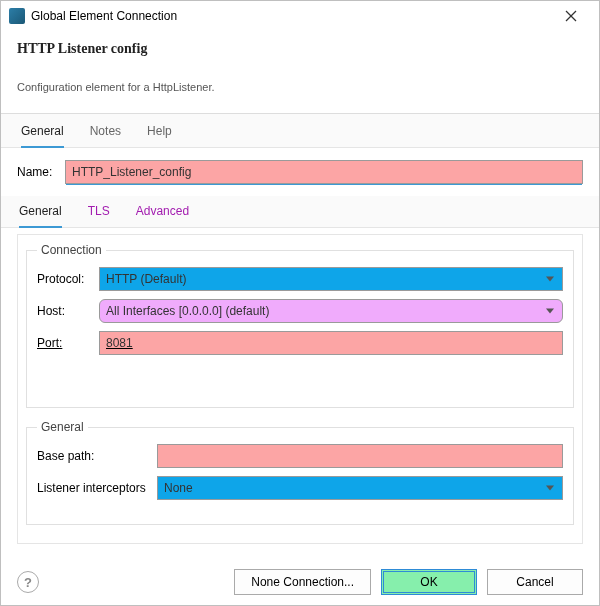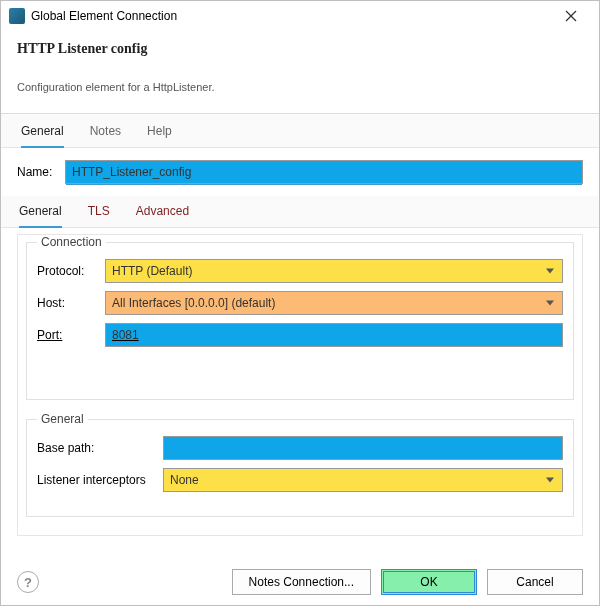--- a/index.html
+++ b/index.html
@@ -11,31 +11,31 @@
     .close-btn svg { stroke: #333; stroke-width: 1.2; }
     .dlg-body { padding: 10px 16px 0 16px; }
     .hdr-title { font-size: 14px; font-weight: bold; color: #222; font-family: Liberation Serif, serif; }
     .hdr-sub { font-size: 11px; color: #555; margin-top: 24px; }
     hr.sep { border: none; border-top: 1px solid #ddd; margin: 20px -16px 0 -16px; }
     .tabs { display: flex; gap: 26px; padding: 0 0 0 2px; border-bottom: 1px solid #e5e5e5; background: #fafafa; margin: 0 -16px; padding-left: 20px; }
     .tab { padding: 10px 0 8px 0; cursor: pointer; color: #666; font-size: 12px; }
     .tab.active { color: #222; border-bottom: 2px solid #3c99d4; margin-bottom: -1px; }
     .row { display: flex; align-items: center; margin-top: 12px; gap: 8px; }
     .row label { width: 40px; }
-    .txt-input { flex:1; height: 24px; border: 1px solid #9a9a9a; padding: 0 6px; font-size: 12px; background:#0ea5e9; color:#333; }
+    .txt-input { flex:1; height: 24px; border: 1px solid #9a9a9a; padding: 0 6px; font-size: 12px; background:#fca5a5; color:#333; }
     .txt-input.under-active { box-shadow: 0 2px 0 -1px #3c99d4; }
     .sub-tabs { display: flex; gap: 26px; margin: 12px -16px 0 -16px; padding: 0 18px 0 18px; border-bottom: 1px solid #e5e5e5; background: #fafafa; }
-    .sub-tab { padding: 8px 0; cursor: pointer; color:#7f1d1d; }
+    .sub-tab { padding: 8px 0; cursor: pointer; color:#a21caf; }
     .sub-tab.active { color:#222; border-bottom: 2px solid #3c99d4; margin-bottom:-1px; }
-    .panel-wrap { border:1px solid #e5e5e5; margin-top:6px; padding: 0 8px 6px 8px; }
+    .panel-wrap { border:1px solid #e5e5e5; margin-top:6px; padding: 8px 8px 6px 8px; }
     fieldset.grp { border: 1px solid #e0e0e0; padding: 10px 10px 12px 10px; margin-bottom: 12px; }
     fieldset.grp legend { padding: 0 4px; color:#444; font-size:12px; }
-    .frow { display:flex; align-items:center; margin-bottom:8px; gap:6px; }
+    .frow { display:flex; align-items:center; margin-bottom:8px; }
     .frow .flabel { width: 62px; }
-    .select { flex:1; height:24px; border:1px solid #9a9a9a; padding:0 22px 0 6px; background:#fde047; color:#333; position:relative; display:flex; align-items:center; }
+    .select { flex:1; height:24px; border:1px solid #9a9a9a; padding:0 22px 0 6px; background:#0ea5e9; color:#333; position:relative; display:flex; align-items:center; }
     .select::after { content:""; position:absolute; right:8px; top:50%; width:0; height:0; border-left:4px solid transparent; border-right:4px solid transparent; border-top:5px solid #555; transform: translateY(-50%); }
     .input-flex { flex:1; }
     .gen2 .frow .flabel { width: 120px; }
     .footer { position:absolute; left:0; right:0; bottom:0; height:46px; display:flex; align-items:center; padding: 0 16px; }
     .help-icon { width:22px; height:22px; border:1.5px solid #aaa; border-radius:50%; display:flex; align-items:center; justify-content:center; color:#888; font-weight:bold; font-size:13px; cursor:pointer; }
     .spacer { flex:1; }
     .btn { height:26px; padding: 0 16px; margin-left:10px; border:1px solid #aaa; background:#fdfdfd; cursor:pointer; font-size:12px; min-width:96px; }
     .btn.primary { border:1px solid #2e8bd6; outline:1px solid #2e8bd6; outline-offset:-3px; background:#86efac; }
     .filler { height: 40px; }
   </style>
@@ -82,21 +82,21 @@
 
       <div class="frow">
         <div class="flabel">Protocol:</div>
         <div class="select">
           <span>HTTP (Default)</span>
         </div>
       </div>
 
       <div class="frow">
         <div class="flabel">Host:</div>
-        <div class="select" style="background:#fdba74;">
+        <div class="select" style="background:#f0abfc;border-radius:6px;">
           <span>All Interfaces [0.0.0.0] (default)</span>
         </div>
       </div>
 
       <div class="frow" style="margin-bottom:0;text-decoration:underline;">
         <div class="flabel">Port:</div>
         <input type="text" class="txt-input input-flex" value="8081" style="">
       </div>
       <div class="filler"></div>
     </fieldset>
@@ -116,16 +116,16 @@
         </div>
       </div>
     </fieldset>
 
   </div>
 </div>
 
 <div class="footer">
   <div class="help-icon">?</div>
   <div class="spacer"></div>
-  <button class="btn">Notes Connection...</button>
+  <button class="btn">None Connection...</button>
   <button class="btn primary">OK</button>
   <button class="btn">Cancel</button>
 </div>
 
 </body></html>

